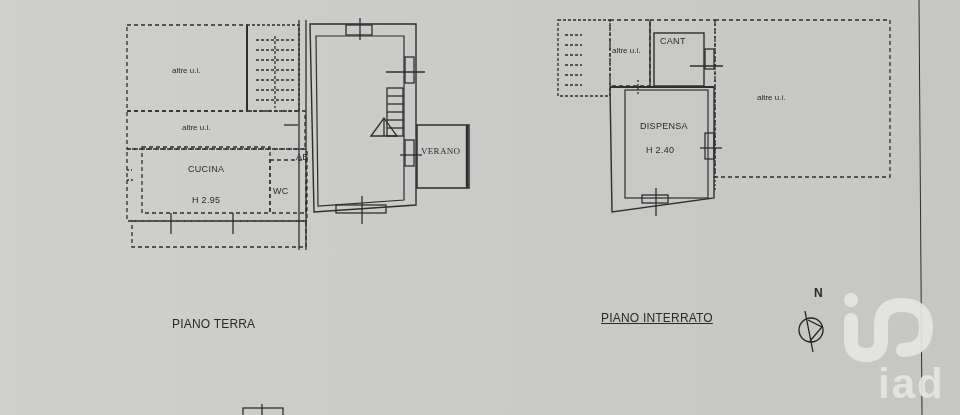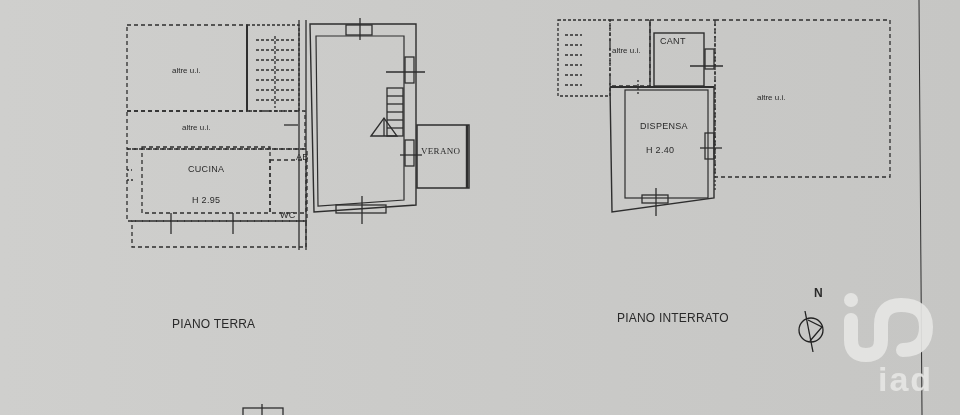--- a/index.html
+++ b/index.html
@@ -17,21 +17,21 @@
   .lbl {
     position: absolute; color: #2a2a2a; white-space: nowrap;
     font-family: "Liberation Sans", sans-serif;
   }
   .small { font-size: 8px; text-align: center; }
   .room { font-size: 9px; letter-spacing: 0.3px; }
   .title { font-size: 12px; letter-spacing: 0.2px; }
   .north { font-size: 12px; font-weight: bold; }
   .iad-word {
     position: absolute; left: 878px; top: 360px;
-    color: #e6e6e4; font-size: 34px; font-weight: bold;
+    color: #e6e6e4; font-size: 42px; font-weight: bold;
     letter-spacing: 2px; opacity: 0.92; text-align: right;
   }
 </style>
 </head>
 <body>
 
 <div class="sheet">
 
   <svg class="plan" width="960" height="415" viewBox="0 0 960 415">
     <g fill="none" stroke="#2e2e2e" stroke-width="1.3">
@@ -150,28 +150,28 @@
       <circle cx="851" cy="300" r="7" fill="#e6e6e4" stroke="none"></circle>
       <path d="M851 320 L851 340 Q851 355 866 355 Q881 355 881 340 L881 325 Q881 305 901 305 Q926 305 926 327 Q926 350 903 350"></path>
     </g>
   </svg>
 
   <span class="lbl small" style="left:172px;top:66px;">altre u.i.</span>
   <span class="lbl small" style="left:182px;top:123px;">altre u.i.</span>
   <span class="lbl room" style="left:188px;top:164px;">CUCINA</span>
   <span class="lbl room" style="left:192px;top:195px;">H 2.95</span>
   <span class="lbl room" style="left:278px;top:152px;margin-left:18px;">AB</span>
-  <span class="lbl room" style="left:280px;top:186px;margin-top:24px;">WC</span>
+  <span class="lbl room" style="left:273px;top:186px;">WC</span>
   <span class="lbl room" style="left:421px;top:146px;font-family:Liberation Serif, serif;">VERANO</span>
 
   <span class="lbl small" style="left:612px;top:46px;">altre u.i.</span>
   <span class="lbl room" style="left:660px;top:36px;">CANT</span>
   <span class="lbl room" style="left:640px;top:121px;">DISPENSA</span>
   <span class="lbl room" style="left:646px;top:145px;">H 2.40</span>
   <span class="lbl small" style="left:757px;top:93px;">altre u.i.</span>
 
   <span class="lbl title" style="left:172px;top:317px;">PIANO TERRA</span>
-  <span class="lbl title" style="left:617px;top:311px;">PIANO INTERRATO</span>
+  <span class="lbl title" style="left:601px;top:311px;text-decoration:underline;">PIANO INTERRATO</span>
 
   <span class="lbl north" style="left:814px;top:286px;">N</span>
 
   <span class="iad-word">iad</span>
 </div>
 
 </body></html>

